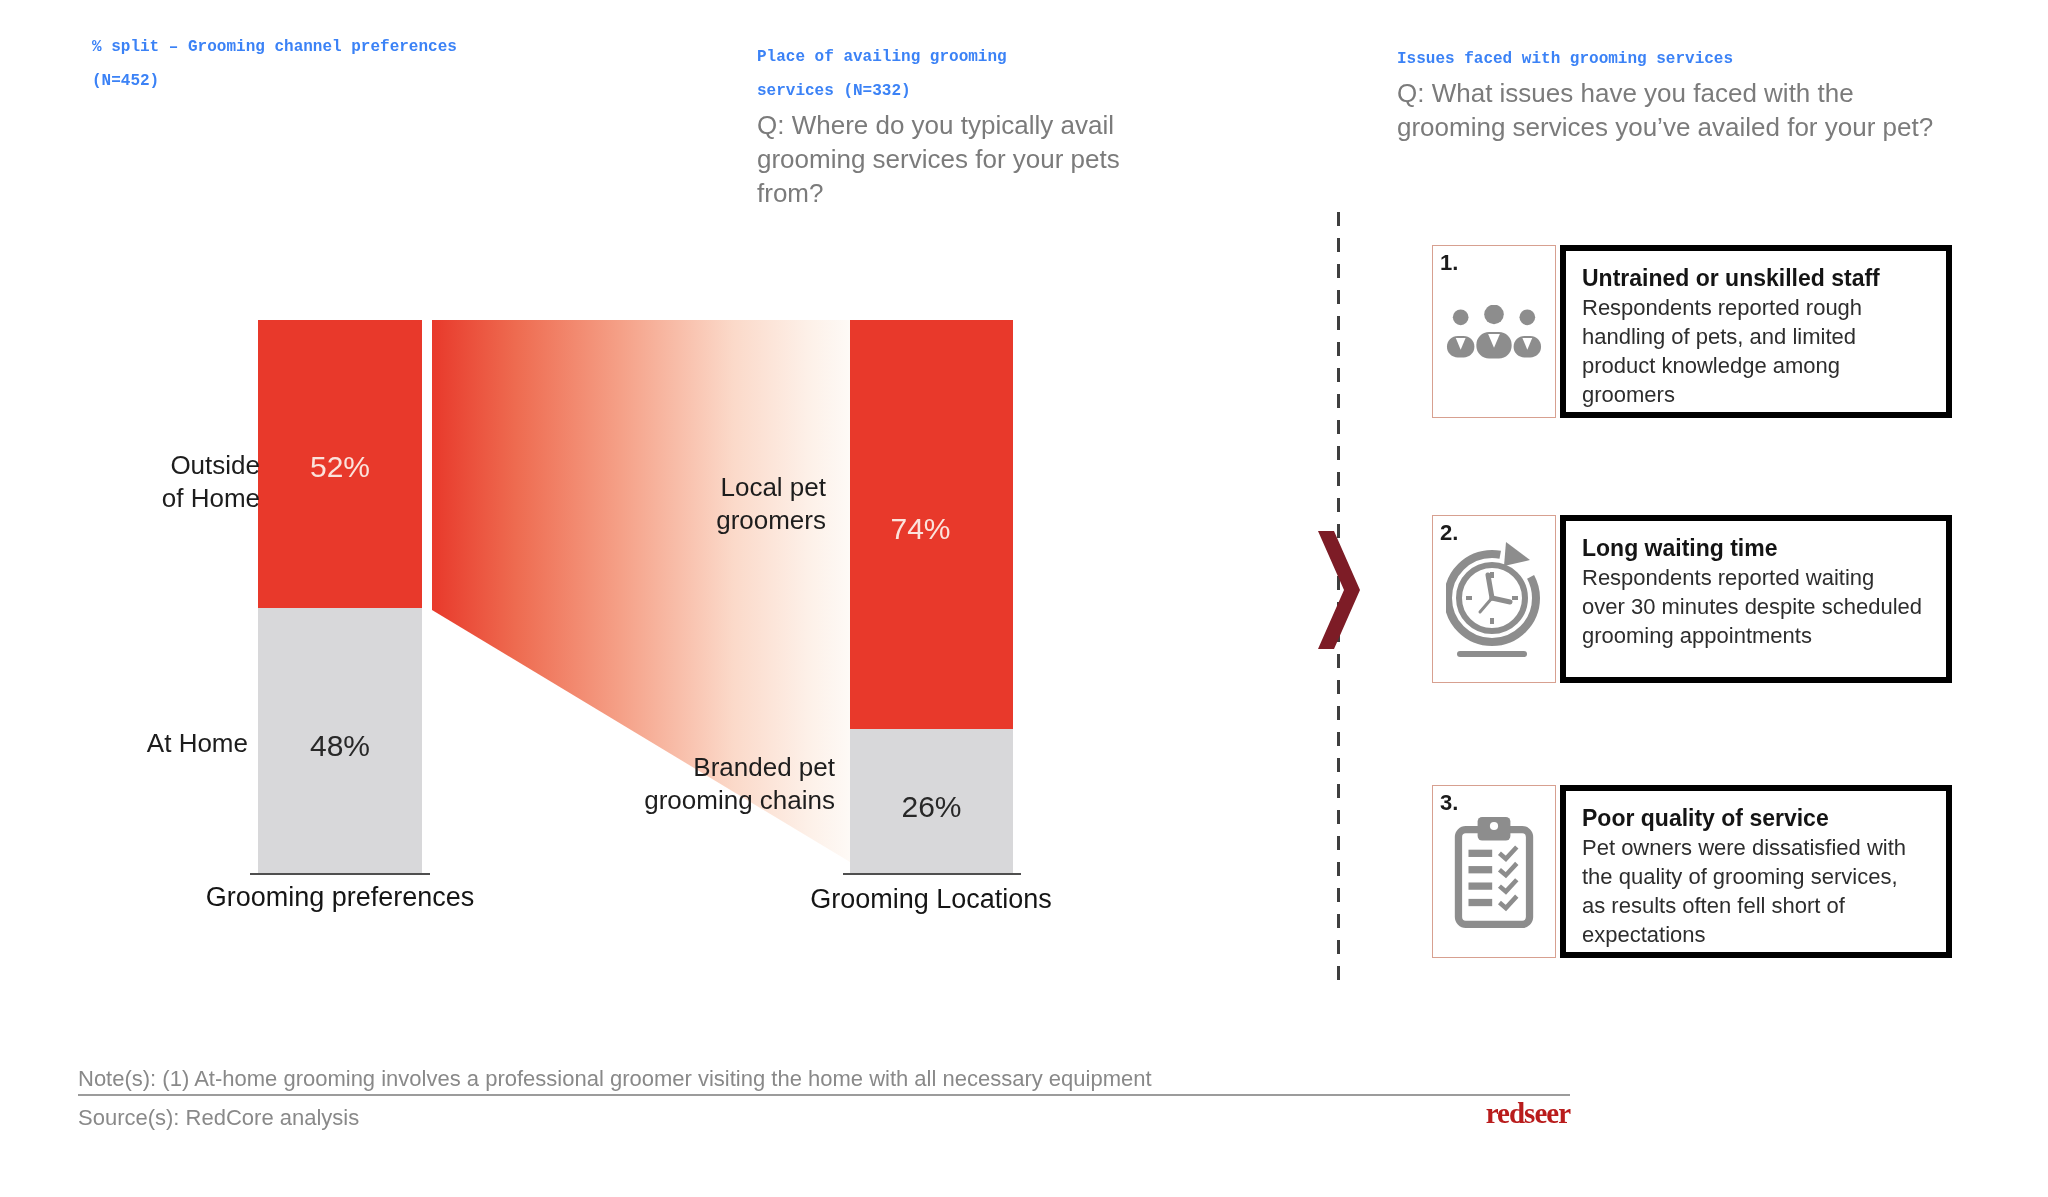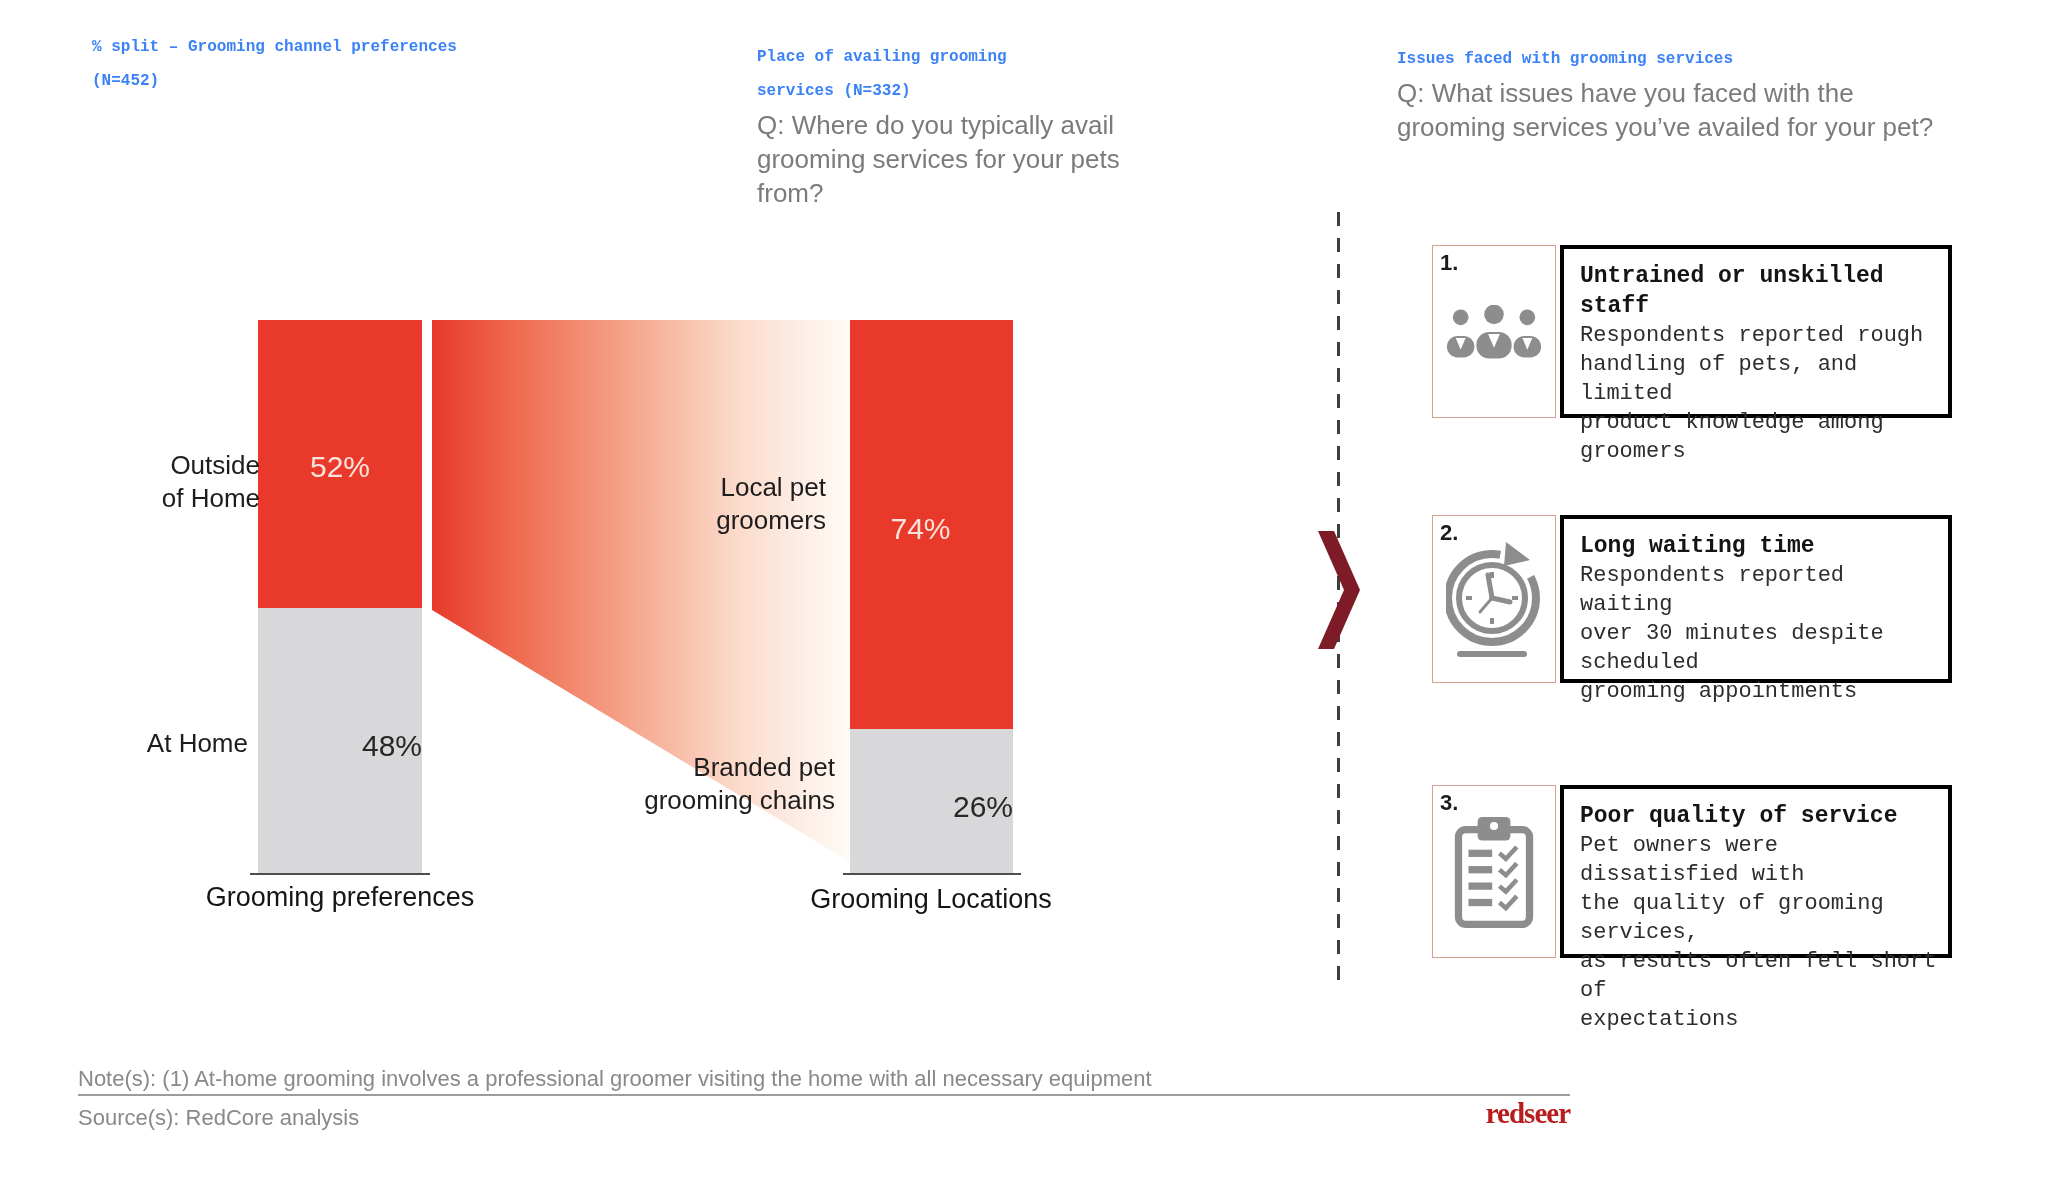--- a/index.html
+++ b/index.html
@@ -21,21 +21,21 @@
   #bar1{left:258px;top:320px;width:164px;height:553px;}
   #bar2{left:850px;top:320px;width:163px;height:553px;}
   .baseline{height:2px;background:#4f4f4f;}
   #baseline1{left:250px;top:873px;width:180px;}
   #baseline2{left:843px;top:873px;width:178px;}
   #funnel{left:432px;top:320px;width:418px;height:542px;
           background:linear-gradient(90deg,#e8392b 0%,#ee6b50 20%,#f5a087 45%,#fbd9c9 72%,#fdf0e8 90%,#fefaf6 100%);
           clip-path:polygon(0 0,100% 0,100% 100%,0 53.5%);}
   .val{font-size:30px;text-align:center;}
   .val.on-red{color:#fbe3dc;}
-  .val.on-gray{color:#282828;text-align:right;}
+  .val.on-gray{color:#282828;}
   #val-52{left:258px;top:450px;width:164px;}
   #val-48{left:258px;top:729px;width:164px;}
   #val-74{left:850px;top:512px;width:141px;}
   #val-26{left:850px;top:790px;width:163px;}
   .cat{font-size:26px;line-height:33px;color:#1d1d1d;text-align:right;}
   #lbl-outside{left:72px;top:449px;width:188px;}
   #lbl-athome{left:60px;top:727px;width:188px;}
   #lbl-local{left:630px;top:471px;width:196px;}
   #lbl-branded{left:555px;top:751px;width:280px;}
   .axis{font-size:27px;color:#151515;text-align:center;}
@@ -43,22 +43,22 @@
   #axis2{left:756px;top:884px;width:350px;}
 
   
   #dash-divider{left:1337px;top:212px;width:3px;height:773px;
     background:repeating-linear-gradient(to bottom,#3e3e3e 0px,#3e3e3e 14px,transparent 14px,transparent 26px);}
   #chevron{left:1318px;top:531px;width:42px;height:118px;}
 
   
   .card{left:1432px;width:520px;display:flex;}
   .icon-box{position:relative;width:124px;border:1px solid #d7a090;background:#fff;box-sizing:border-box;}
-  .text-box{position:relative;margin-left:4px;flex:1;border:4px solid #000000;background:#fff;box-sizing:border-box;
-            padding:12px 4px 8px 16px;font-family:Liberation Mono, monospace;}
+  .text-box{position:relative;margin-left:4px;flex:1;border:6px solid #000000;background:#fff;box-sizing:border-box;
+            padding:12px 4px 8px 16px;}
   .card-num{position:absolute;top:4px;left:7px;font-size:22px;font-weight:bold;color:#1b1b1b;}
   .card-title{font-size:23px;font-weight:bold;color:#141414;line-height:30px;}
   .card-body{font-size:22px;color:#2d2d2d;line-height:29px;}
   .icon-wrap{position:absolute;left:0;top:0;width:100%;height:100%;display:flex;align-items:center;justify-content:center;}
 
   
   .foot{font-size:22px;color:#898989;}
   #note{left:78px;top:1066px;width:1492px;}
   #foot-line{left:78px;top:1094px;width:1492px;height:2px;background:#9c9c9c;}
   #source{left:78px;top:1105px;width:800px;}

